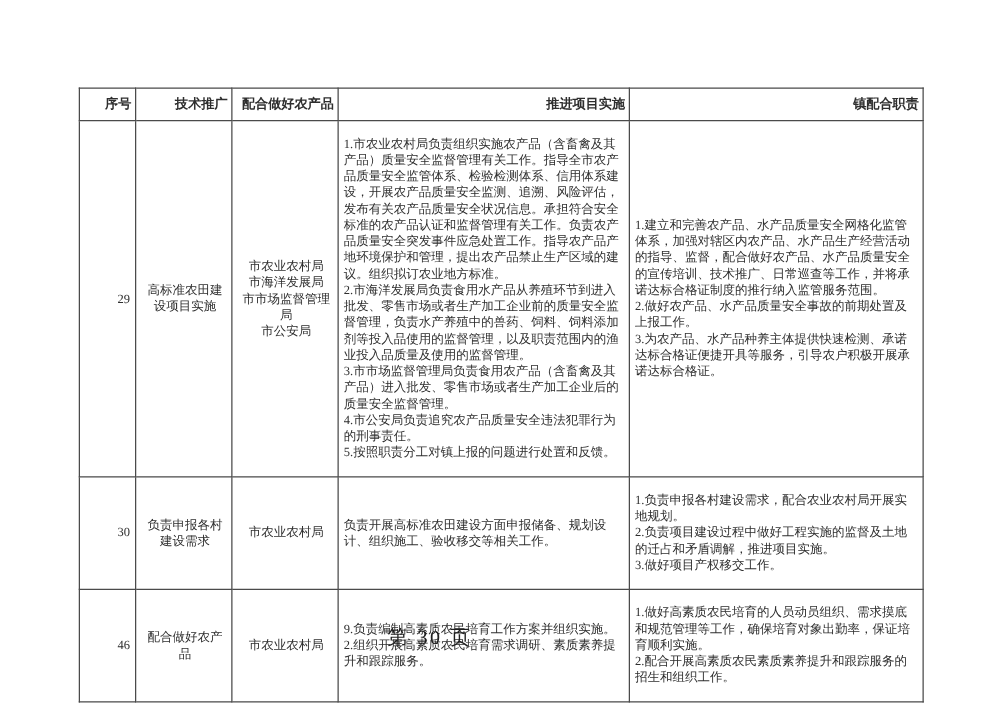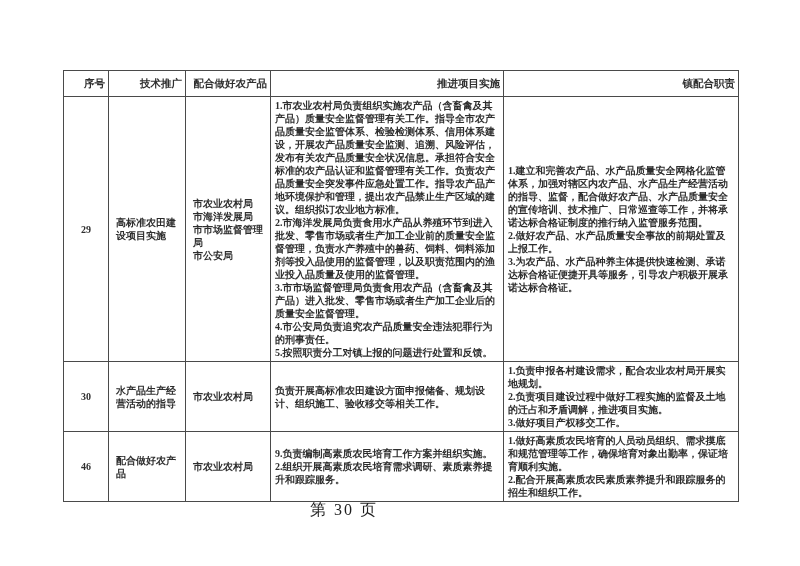--- a/index.html
+++ b/index.html
@@ -26,23 +26,23 @@
     color: #2e2e2e;
     overflow: hidden;
   }
   .doc-table th {
     font-weight: bold;
     text-align: right;
     height: 26px;
     padding: 2px 3px;
     font-size: 10.5px;
   }
-  .doc-table td { padding: 2px 4px; font-weight: bold; }
-  td.cell-number { text-align: center; font-family: "Liberation Serif", serif; }
-  td.cell-name, td.cell-depts { text-align: left; padding-left: 7px; padding-right: 5px; }
+  .doc-table td { padding: 12px 4px; }
+  td.cell-number { text-align: right; font-family: "Liberation Serif", serif; }
+  td.cell-name, td.cell-depts { text-align: center; padding-left: 7px; padding-right: 5px; }
   td.cell-duty { text-align: left; white-space: pre-wrap; word-break: break-all; }
   td.cell-depts { white-space: pre-wrap; word-break: break-all; }
   tr.row-tall  { height: 263px; }
   tr.row-mid   { height: 66px; }
   .page-footer {
     position: absolute;
     left: 0; top: 500px;
     width: 688px;
     text-align: center;
     font-size: 16px;
@@ -83,21 +83,21 @@
 2.市海洋发展局负责食用水产品从养殖环节到进入批发、零售市场或者生产加工企业前的质量安全监督管理，负责水产养殖中的兽药、饲料、饲料添加剂等投入品使用的监督管理，以及职责范围内的渔业投入品质量及使用的监督管理。
 3.市市场监督管理局负责食用农产品（含畜禽及其产品）进入批发、零售市场或者生产加工企业后的质量安全监督管理。
 4.市公安局负责追究农产品质量安全违法犯罪行为的刑事责任。
 5.按照职责分工对镇上报的问题进行处置和反馈。</td>
       <td class="cell-duty">1.建立和完善农产品、水产品质量安全网格化监管体系，加强对辖区内农产品、水产品生产经营活动的指导、监督，配合做好农产品、水产品质量安全的宣传培训、技术推广、日常巡查等工作，并将承诺达标合格证制度的推行纳入监管服务范围。
 2.做好农产品、水产品质量安全事故的前期处置及上报工作。
 3.为农产品、水产品种养主体提供快速检测、承诺达标合格证便捷开具等服务，引导农户积极开展承诺达标合格证。</td>
     </tr>
     <tr class="row-mid">
       <td class="cell-number">30</td>
-      <td class="cell-name">水产品生产经营活动的指导</td>
+      <td class="cell-name">负责申报各村建设需求</td>
       <td class="cell-depts">市农业农村局</td>
       <td class="cell-duty">负责开展高标准农田建设方面申报储备、规划设计、组织施工、验收移交等相关工作。</td>
       <td class="cell-duty">1.负责申报各村建设需求，配合农业农村局开展实地规划。
 2.负责项目建设过程中做好工程实施的监督及土地的迁占和矛盾调解，推进项目实施。
 3.做好项目产权移交工作。</td>
     </tr>
     <tr class="row-mid">
       <td class="cell-number">46</td>
       <td class="cell-name">配合做好农产品</td>
       <td class="cell-depts">市农业农村局</td>

